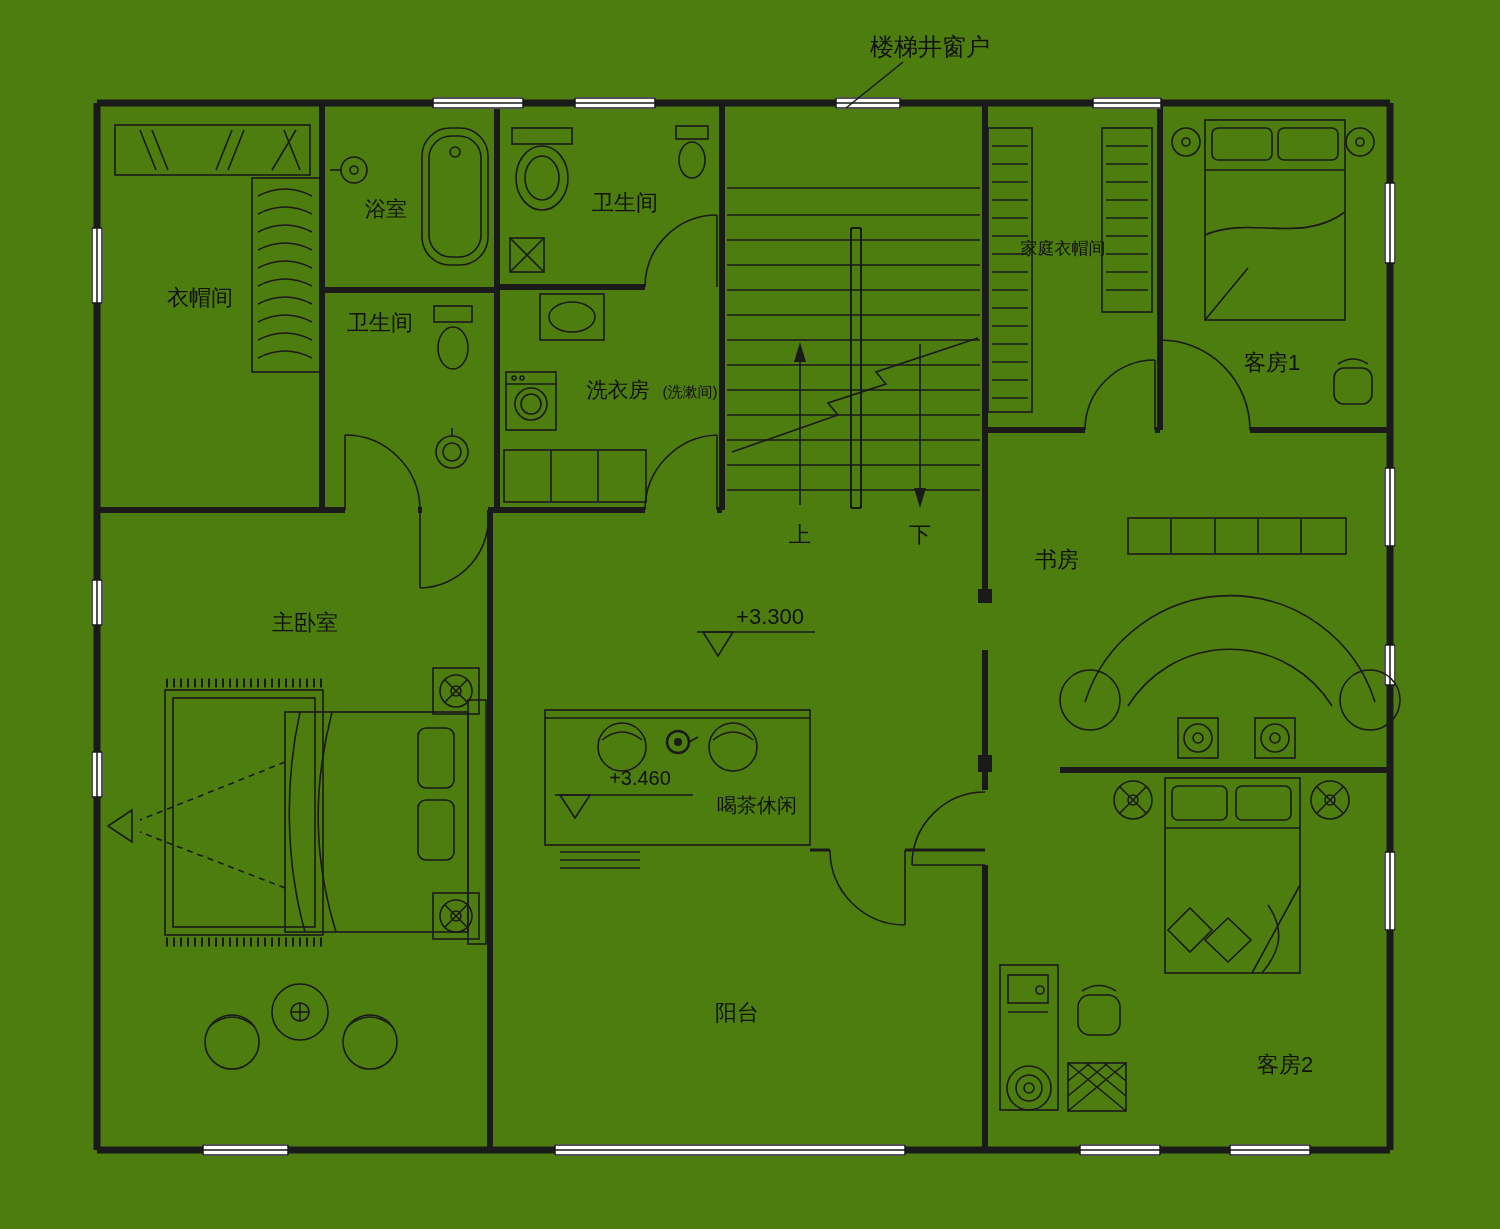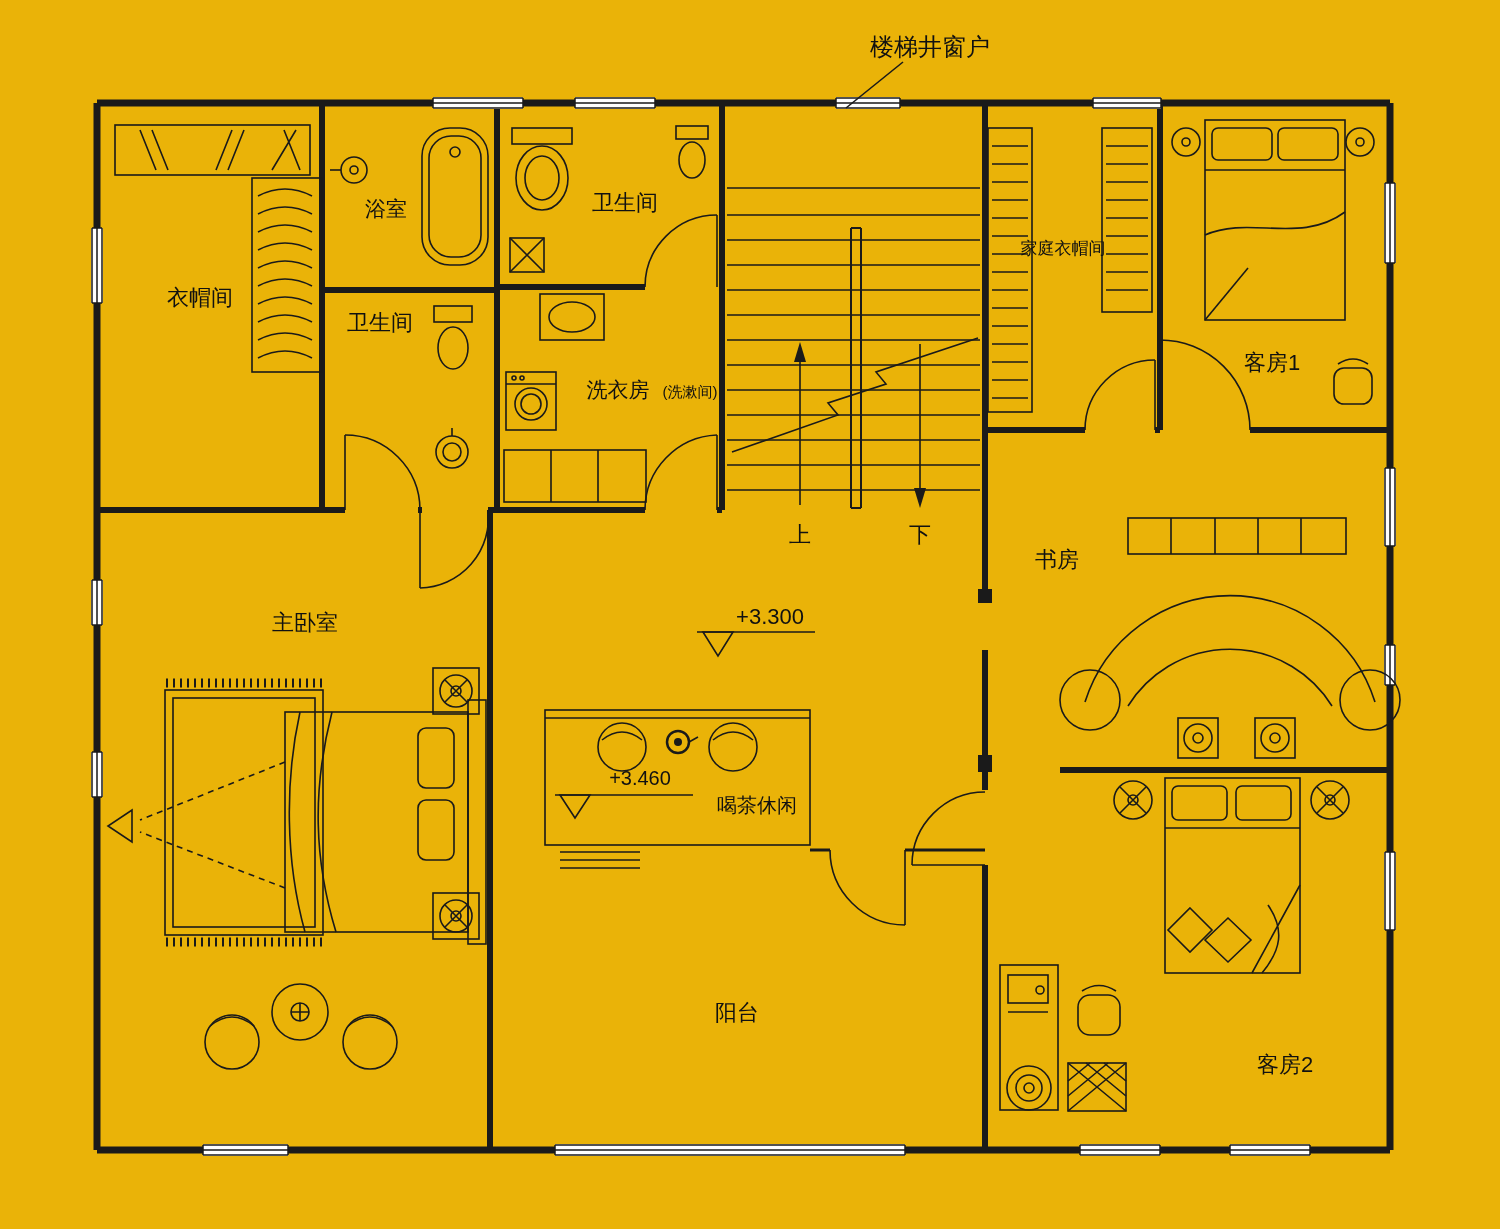--- a/index.html
+++ b/index.html
@@ -1,16 +1,16 @@
 <!DOCTYPE html>
 <html><head>
 <meta charset="utf-8">
 <style>
   html,body{margin:0;padding:0;background:#ffffff;}
-  .canvas{position:relative;width:1500px;height:1229px;background:#eab308;overflow:hidden;}
+  .canvas{position:relative;width:1500px;height:1229px;background:#4d7c0f;overflow:hidden;}
   svg{display:block;}
   .t{font-family:"Liberation Sans",sans-serif;fill:#111;}
   .wall{stroke:#1a1a1a;fill:none;}
   .thin{stroke:#1a1a1a;fill:none;stroke-width:1.6;}
   .furn{stroke:#1a1a1a;fill:none;stroke-width:1.6;}
 </style>
 </head>
 <body>
 
 <div class="canvas">

